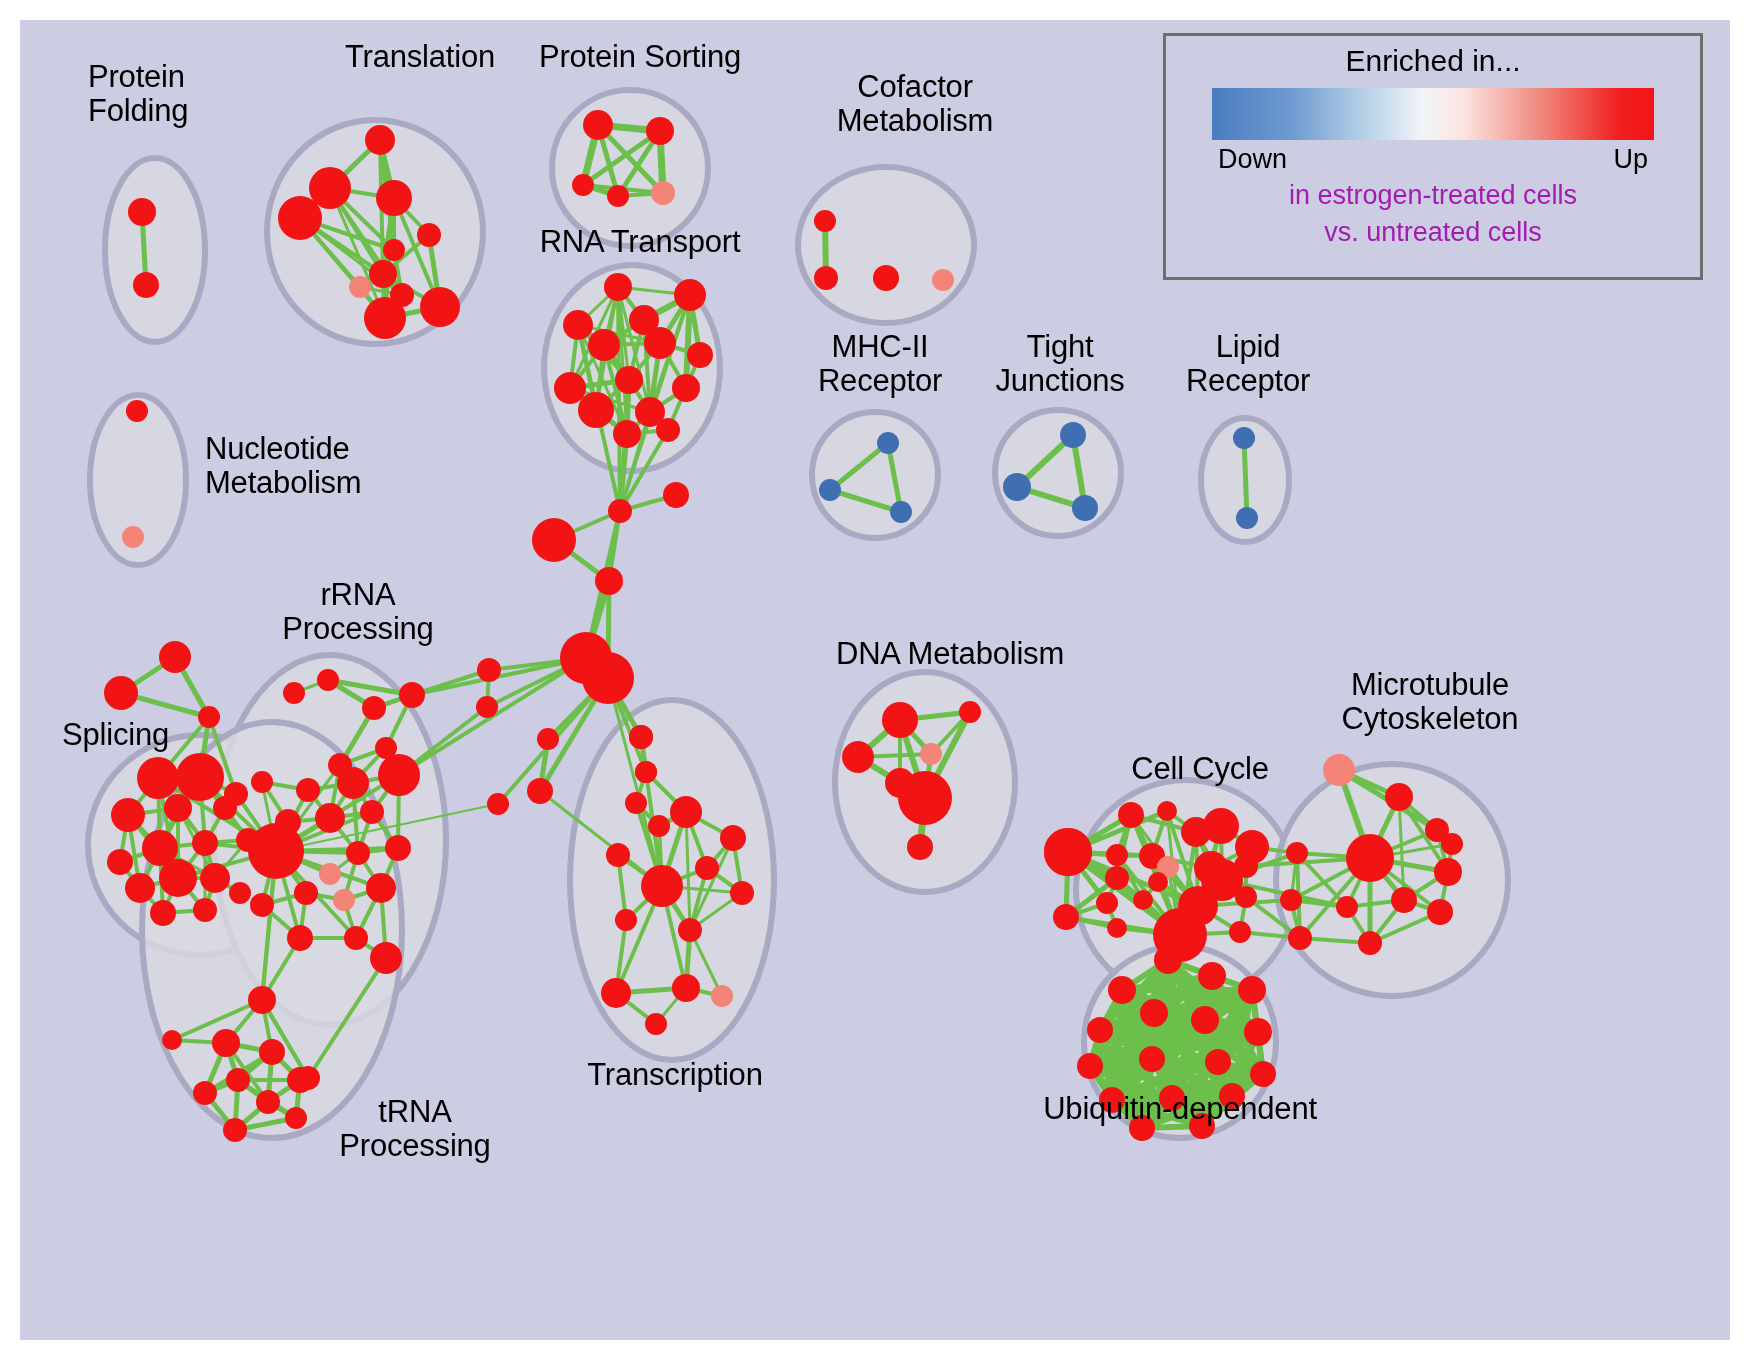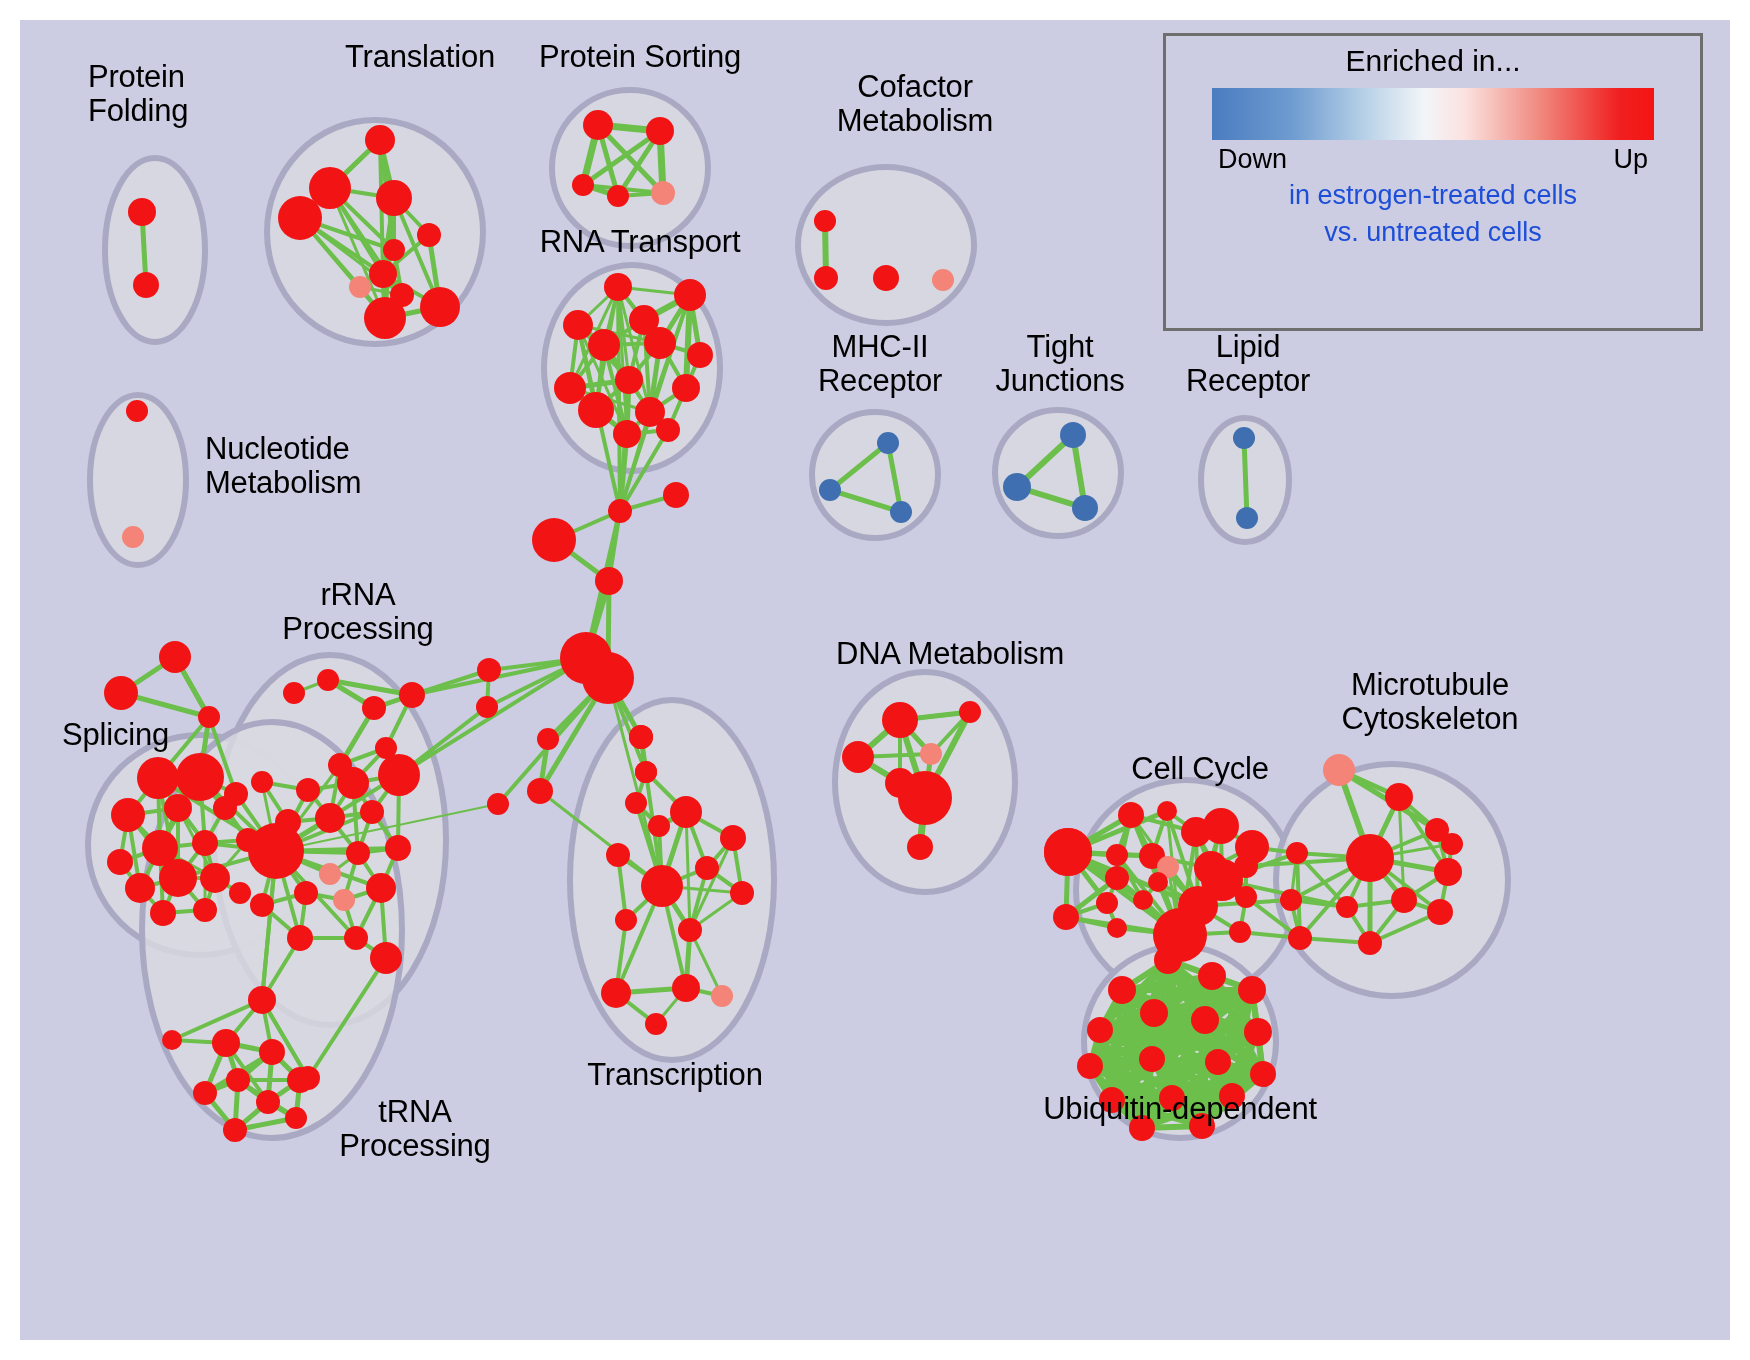--- a/index.html
+++ b/index.html
@@ -7,21 +7,21 @@
   #fig{position:relative;width:1750px;height:1360px;background:#ffffff;overflow:hidden;padding-left:12px;}
   #canvasBg{position:absolute;left:20px;top:20px;width:1710px;height:1320px;background:#ccccE2;}
   svg#net{position:absolute;left:0;top:0;width:1750px;height:1360px;}
   .clabel{position:absolute;color:#000;font-size:31px;line-height:34px;white-space:pre;letter-spacing:-.2px;}
   .clabel.ctr{text-align:center;}
   #legend{position:absolute;box-sizing:border-box;border:3px solid #6e6e6e;background:#ccccE2;}
   #legend .ltitle{text-align:center;font-size:30px;color:#000;margin-top:8px;}
   #legend .bar{height:52px;margin:10px 46px 4px 46px;
     background:linear-gradient(to right,#4a7cc0 0%,#6e9bd0 18%,#b9d2e8 35%,#f2f5f8 48%,#fbe3e0 57%,#f08a80 74%,#f02020 92%,#f51414 100%);}
   #legend .ends{display:flex;justify-content:space-between;padding:0 52px;font-size:27px;color:#000;}
-  #legend .sub{text-align:center;font-size:27px;line-height:33px;color:#1d4ed8;margin-top:4px;}
+  #legend .sub{text-align:center;font-size:27px;line-height:33px;color:#a21caf;margin-top:4px;}
 </style>
 </head>
 <body style="background: rgb(255, 255, 255);">
 
 <div id="fig">
   <div id="canvasBg" style="background: rgb(204, 204, 226);"></div>
   <svg id="net" viewBox="0 0 1750 1360">
       <g>
         <ellipse cx="155" cy="250" rx="50" ry="92" fill="#d9d9e0" fill-opacity="0.82" stroke="#a9a9c4" stroke-width="6"></ellipse>
         <ellipse cx="375" cy="232" rx="108" ry="112" fill="#d9d9e0" fill-opacity="0.82" stroke="#a9a9c4" stroke-width="6"></ellipse>
@@ -878,21 +878,21 @@
       <div class="clabel ctr" style="left: 248px; top: 578px; width: 220px;"><div>rRNA</div><div>Processing</div></div>
       <div class="clabel ctr" style="left: 305px; top: 1075px; width: 220px; margin-top: 20px;"><div>tRNA</div><div>Processing</div></div>
       <div class="clabel ctr" style="left: 560px; top: 1058px; width: 230px;"><div>Transcription</div></div>
       <div class="clabel ctr" style="left: 820px; top: 637px; width: 260px;"><div>DNA Metabolism</div></div>
       <div class="clabel ctr" style="left: 1095px; top: 752px; width: 210px;"><div>Cell Cycle</div></div>
       <div class="clabel ctr" style="left: 1300px; top: 668px; width: 260px;"><div>Microtubule</div><div>Cytoskeleton</div></div>
       <div class="clabel ctr" style="left: 1000px; top: 1092px; width: 360px;"><div>Ubiquitin-dependent</div></div>
       <div class="clabel" style="left: 205px; top: 432px; width: 250px;"><div>Nucleotide</div><div>Metabolism</div></div>
     </div>
 
-  <div id="legend" style="left: 1163px; top: 33px; width: 540px; height: 298px; background: rgb(204, 204, 226); border-color: rgb(110, 110, 110);">
+  <div id="legend" style="left: 1163px; top: 33px; width: 540px; height: 247px; background: rgb(204, 204, 226); border-color: rgb(110, 110, 110);">
     <div class="ltitle">Enriched in...</div>
     <div class="bar"></div>
     <div class="ends">
       <span>Down</span>
       <span>Up</span>
     </div>
     <div class="sub">in estrogen-treated cells</div>
     <div class="sub">vs. untreated cells</div>
   </div>
 </div>

